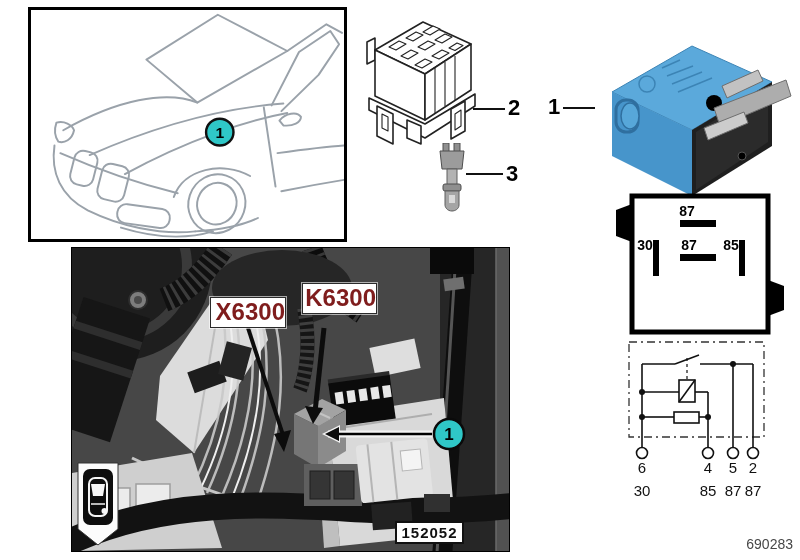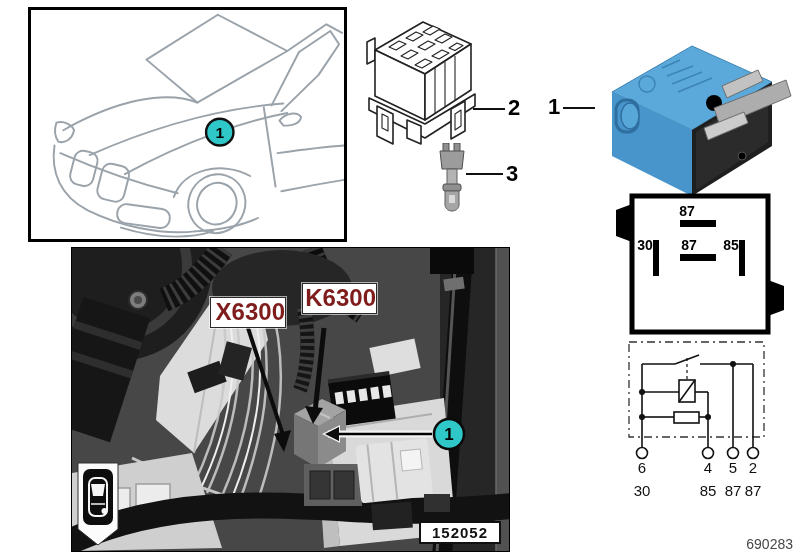--- a/index.html
+++ b/index.html
@@ -284,17 +284,17 @@
       <rect x="11" y="221" width="30" height="56" rx="7" fill="#0d0d0d"></rect>
       <rect x="17" y="230" width="18" height="38" rx="6" fill="none" stroke="#f5f5f5" stroke-width="2"></rect>
       <polygon points="19,236 33,236 31,248 21,248" fill="#f5f5f5"></polygon>
       <path d="M19,256 L33,256" stroke="#f5f5f5" stroke-width="1.5"></path>
       <circle cx="32.5" cy="263" r="3" fill="#f5f5f5"></circle>
     </g>
   </svg>
 
   <div class="abs photo-label" style="left:210px;top:297px;width:74px;height:29px;">X6300</div>
   <div class="abs photo-label" style="left:302px;top:283px;width:73px;height:29px;">K6300</div>
-  <div class="abs img-number" style="left:419px;top:521px;width:82px;height:23px;">152052</div>
+  <div class="abs img-number" style="left:395px;top:521px;width:69px;height:23px;">152052</div>
 
   <div class="abs footer-number" style="left:723px;top:536px;width:70px;text-align:right;">690283</div>
 
 </div>
 
 </body></html>

